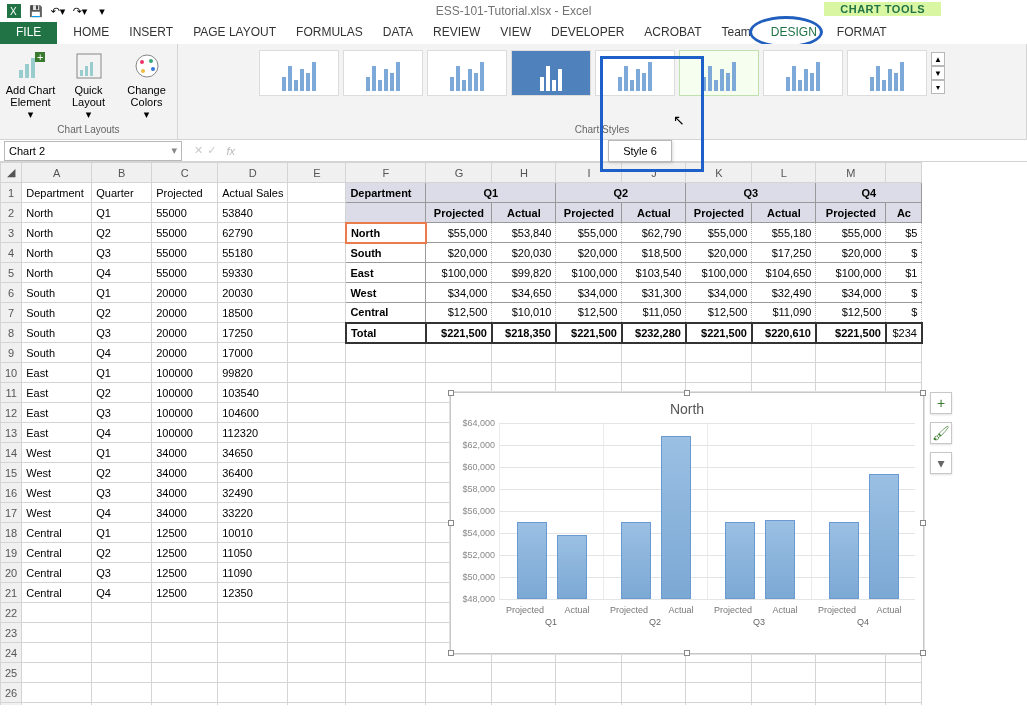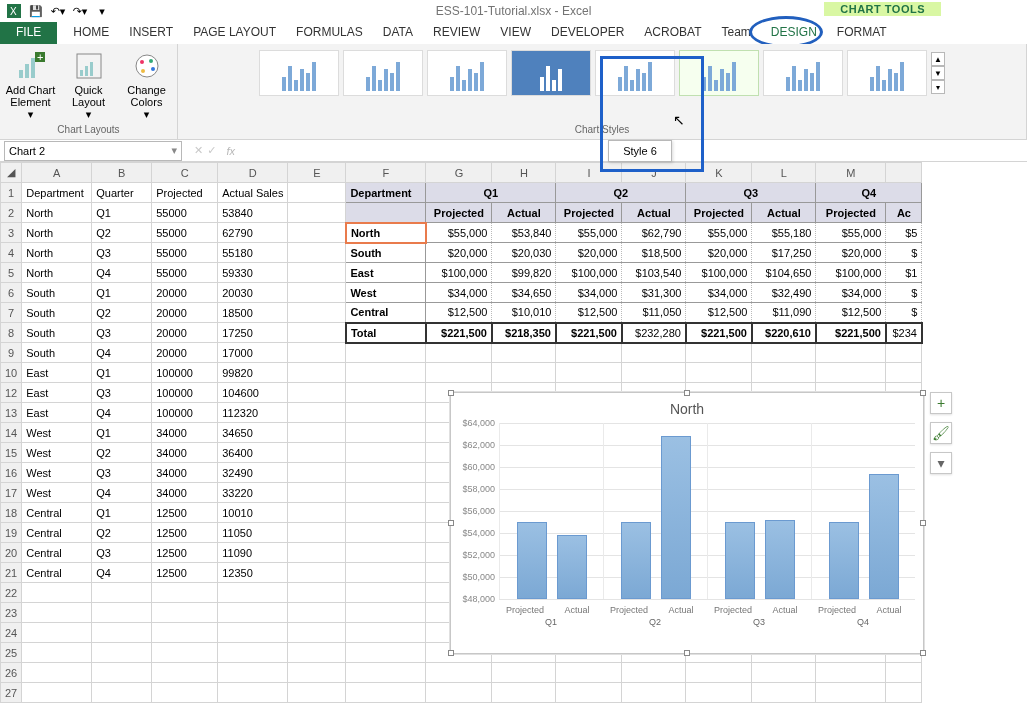--- a/index.html
+++ b/index.html
@@ -377,21 +377,21 @@
           <th class="rowhdr">8</th>
           <td>South</td>
           <td>Q3</td>
           <td class="left-num">20000</td>
           <td class="left-num">17250</td>
           <td></td>
           <td class="pvt-rowname" style="border:2px solid #333 !important">Total</td>
           <td class="pvt-num" style="font-weight:bold;border:2px solid #333 !important">$221,500</td>
           <td class="pvt-num" style="font-weight:bold;border:2px solid #333 !important">$218,350</td>
           <td class="pvt-num" style="font-weight:bold;border:2px solid #333 !important">$221,500</td>
-          <td class="pvt-num" style="font-weight:normal;border:2px solid #333 !important">$232,280</td>
+          <td class="pvt-num" style="font-weight:bold;border:2px solid #333 !important">$232,280</td>
           <td class="pvt-num" style="font-weight:bold;border:2px solid #333 !important">$221,500</td>
           <td class="pvt-num" style="font-weight:bold;border:2px solid #333 !important">$220,610</td>
           <td class="pvt-num" style="font-weight:bold;border:2px solid #333 !important">$221,500</td>
           <td class="pvt-num" style="font-weight:normal;border:2px solid #333 !important">$234</td>
         </tr>
         <tr>
           <th class="rowhdr">9</th>
           <td>South</td>
           <td>Q4</td>
           <td class="left-num">20000</td>
@@ -406,20 +406,37 @@
           <td></td>
           <td></td>
           <td></td>
         </tr>
         <tr>
           <th class="rowhdr">10</th>
           <td>East</td>
           <td>Q1</td>
           <td class="left-num">100000</td>
           <td class="left-num">99820</td>
+          <td></td>
+          <td></td>
+          <td></td>
+          <td></td>
+          <td></td>
+          <td></td>
+          <td></td>
+          <td></td>
+          <td></td>
+          <td></td>
+        </tr>
+        <tr>
+          <th class="rowhdr">11</th>
+          <td>East</td>
+          <td>Q2</td>
+          <td class="left-num">100000</td>
+          <td class="left-num">103540</td>
           <td></td>
           <td></td>
           <td></td>
           <td></td>
           <td></td>
           <td></td>
           <td></td>
           <td></td>
           <td></td>
           <td></td>

